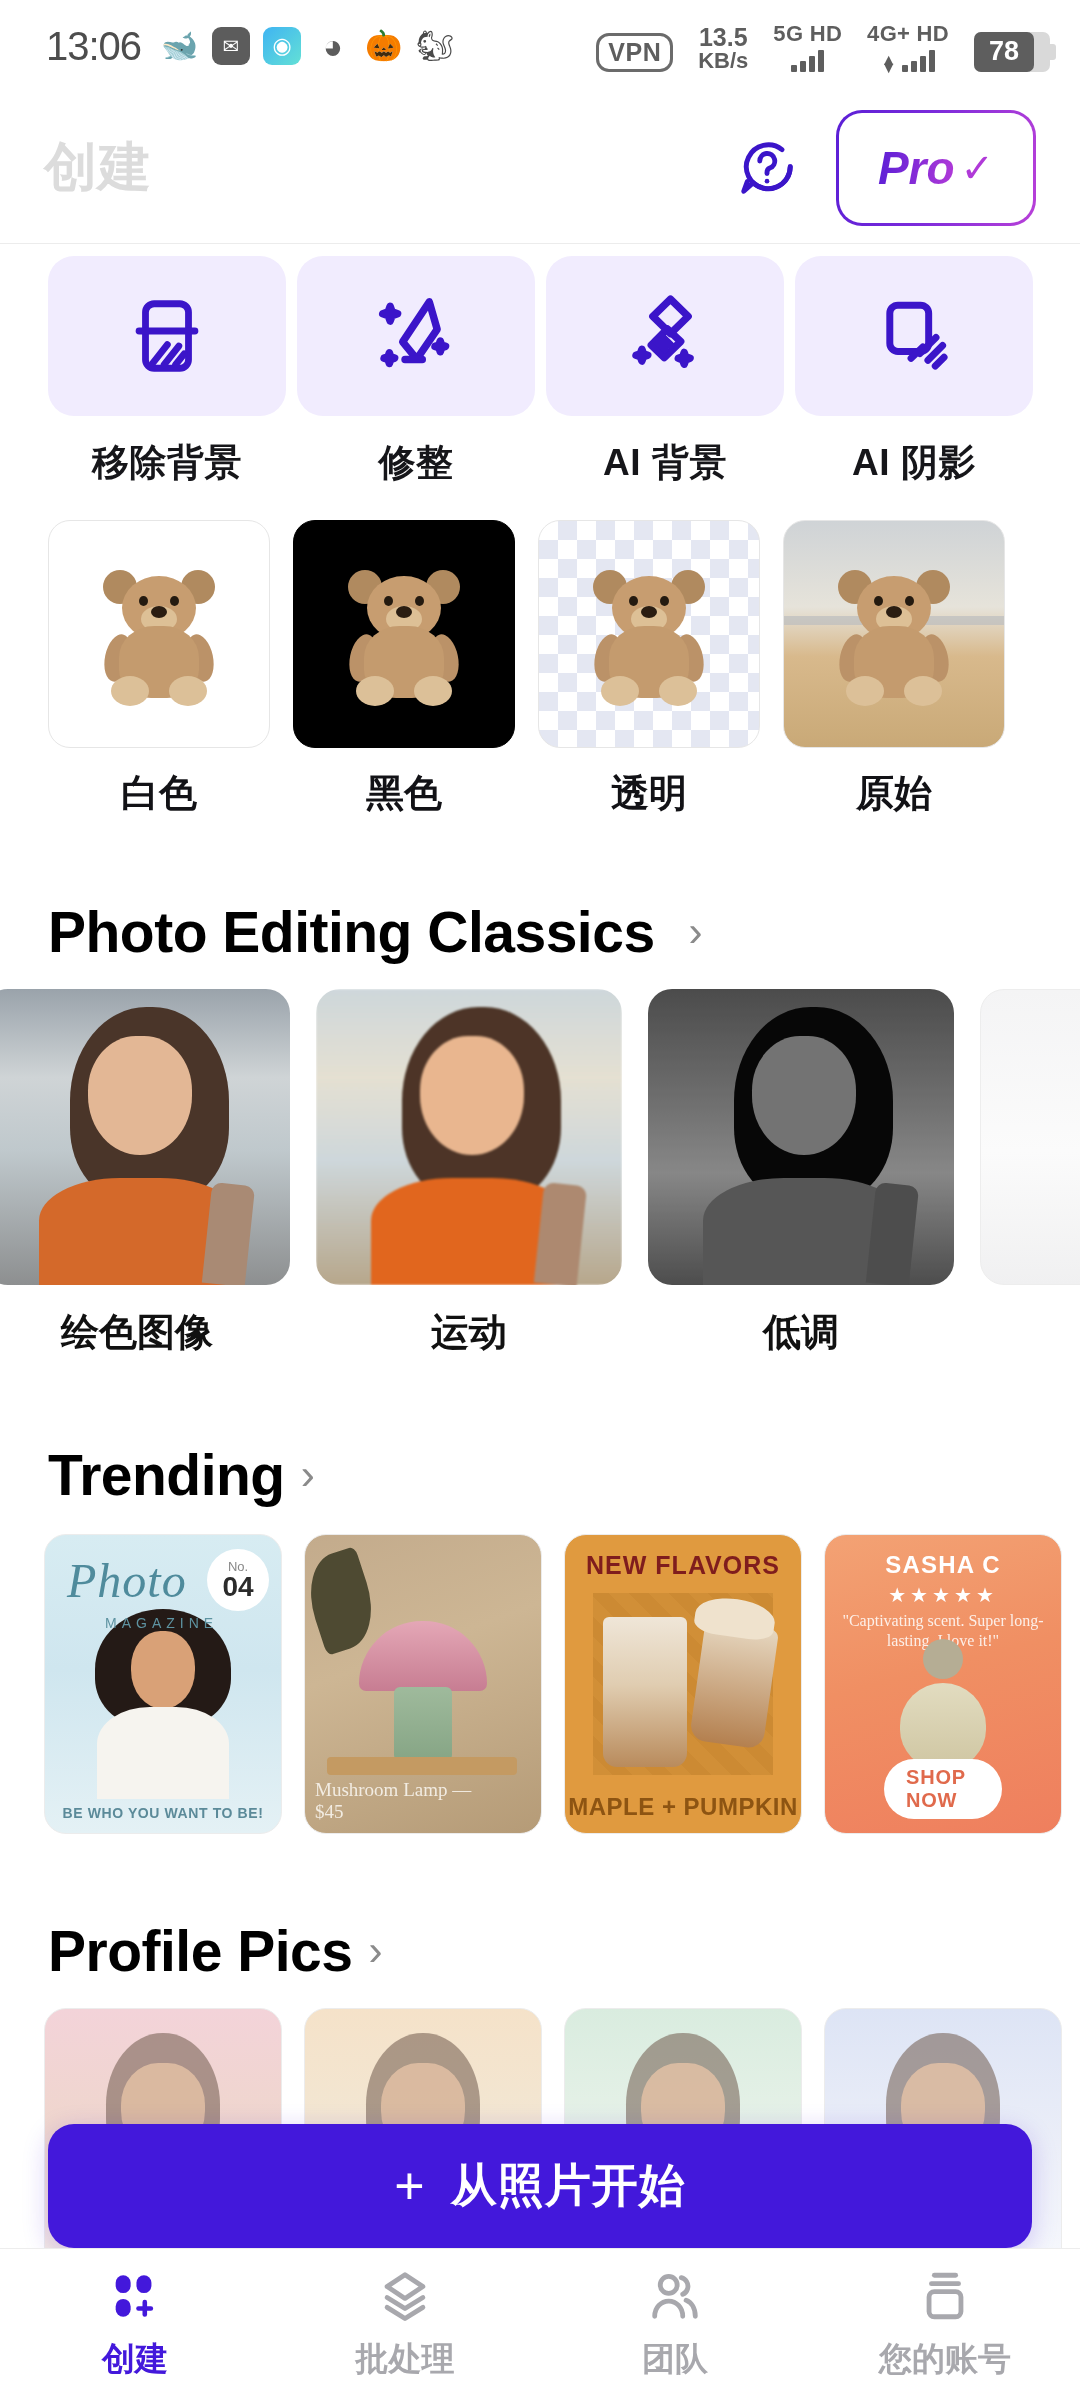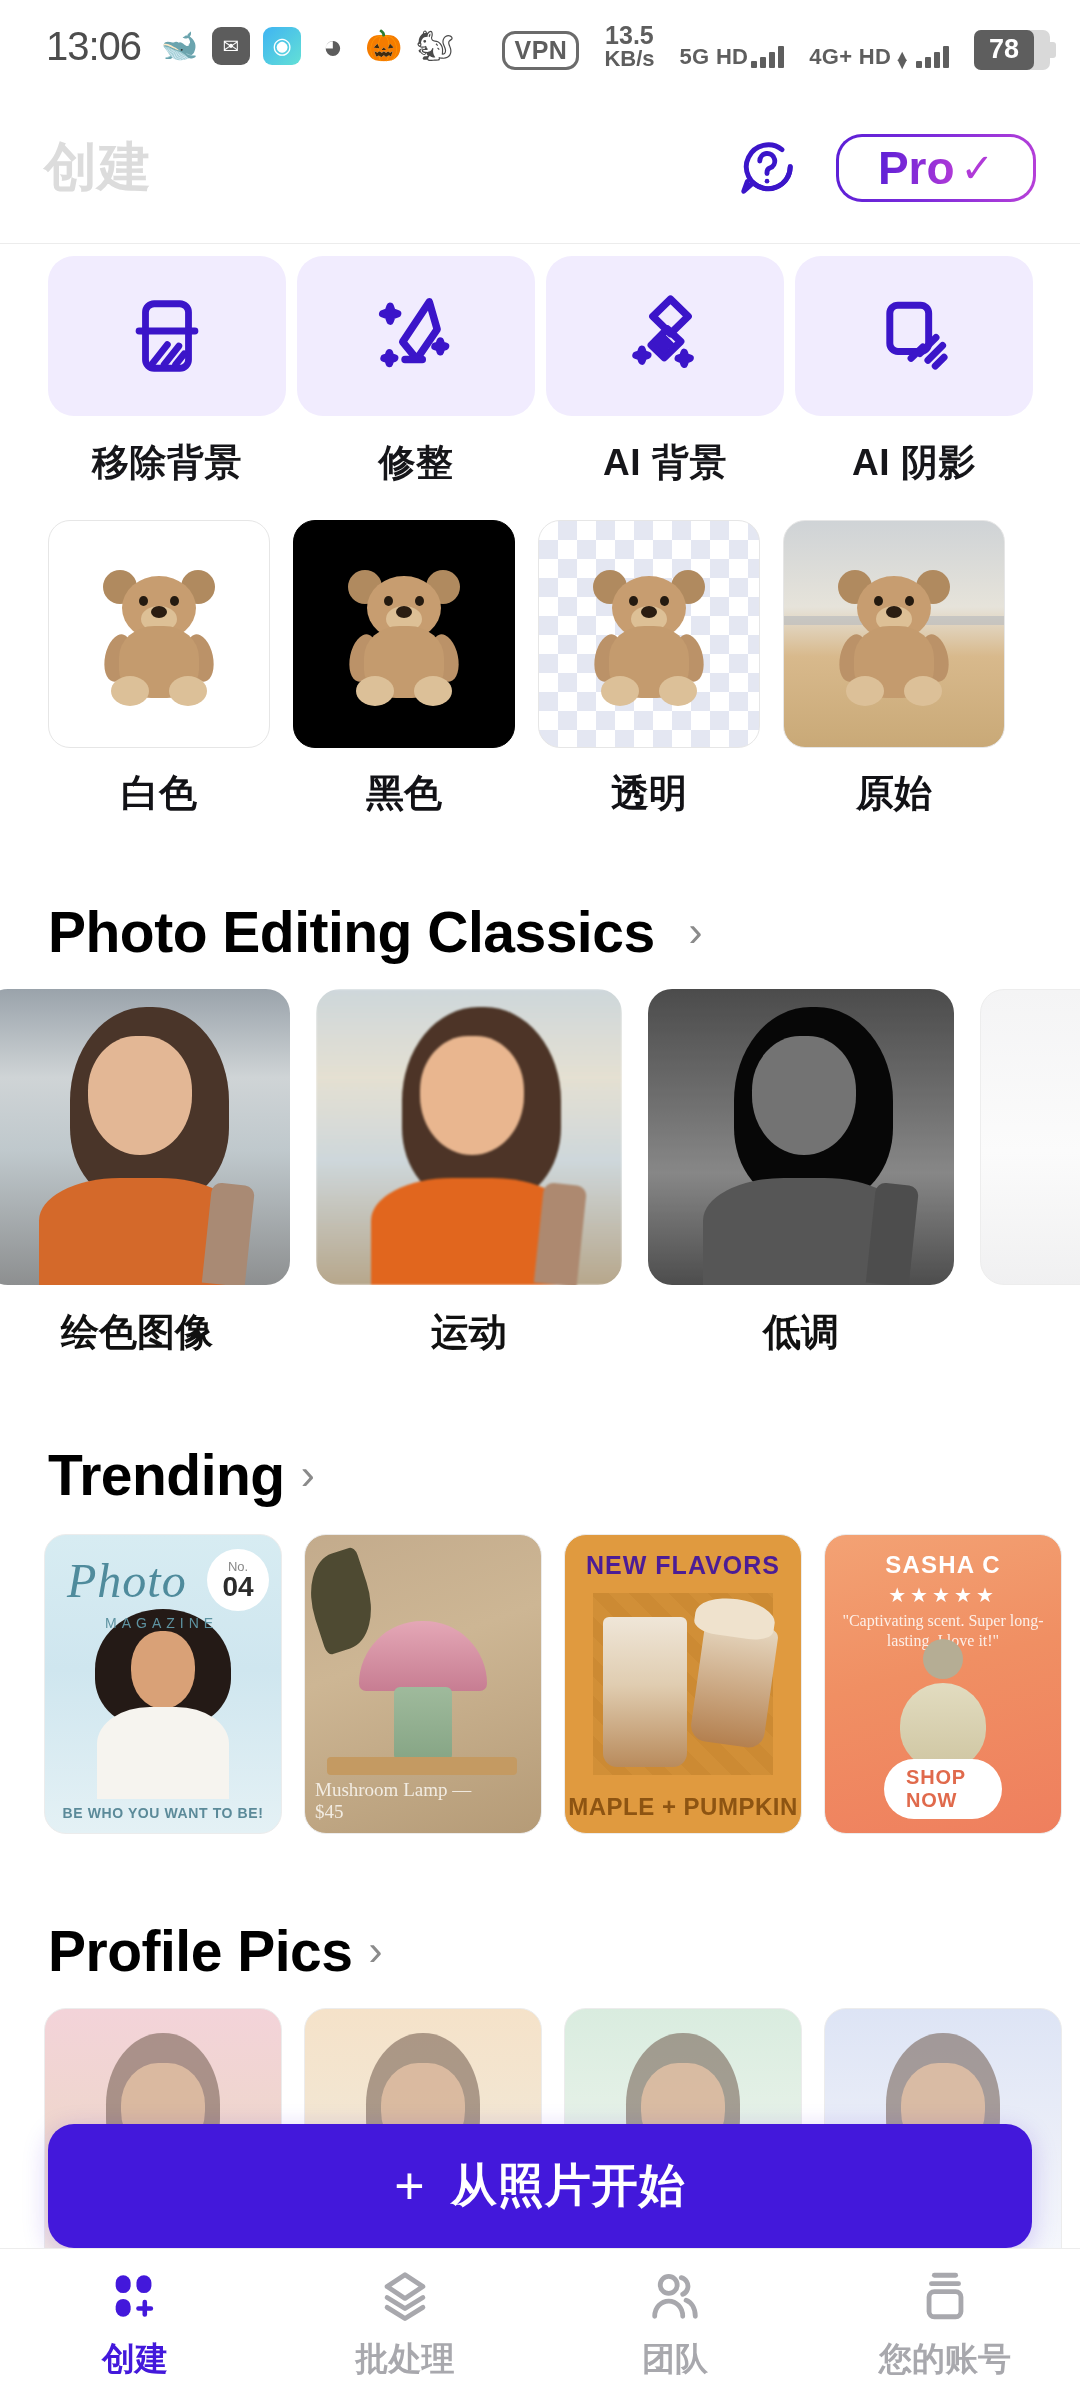--- a/index.html
+++ b/index.html
@@ -25,43 +25,43 @@
   .ico-blue{ background:linear-gradient(135deg,#3fb4f2,#63e0d6); font-size:22px;}
   .ico-drop{ background:transparent; color:#5c5c5c; font-size:34px;}
   .ico-pump{ background:transparent; color:#e8502a; font-size:30px;}
   .ico-uc{ background:transparent; color:#4a4a4a; font-size:30px;}
   .sb-right{ margin-left:auto; display:flex; align-items:flex-end; gap:25px;}
   .vpn-pill{ border:3px solid #6b6b6b; border-radius:13px; padding:2px 9px;
              font-size:25px; font-weight:700; color:#5e5e5e; letter-spacing:.5px;}
   .net-speed{ display:flex; flex-direction:column; align-items:center; line-height:1.0;
               font-size:25px; font-weight:700; color:#5e5e5e;}
   .net-speed .u{ font-size:22px;}
-  .sig-grp{ display:flex; flex-direction:row; align-items:center; gap:3px;}
+  .sig-grp{ display:flex; flex-direction:column; align-items:center; gap:3px;}
   .sig-label{ font-size:22px; font-weight:700; color:#5e5e5e; letter-spacing:.3px;}
   .sig-row{ display:flex; align-items:flex-end; gap:3px; height:22px;}
   .bar{ width:6px; background:#5e5e5e; border-radius:1px;}
   .b1{height:7px}.b2{height:11px}.b3{height:16px}.b4{height:22px}
   .arrows{ font-size:16px; color:#5e5e5e; line-height:8px; display:flex;flex-direction:column;
            margin-right:3px;}
   .battery{ position:relative; width:76px; height:40px; background:#d9d9d9; border-radius:7px;
             display:flex; align-items:center;}
   .battery .fill{ width:60px; height:40px; background:#5e5e5e; border-radius:7px; color:#fff;
             font-size:27px; font-weight:700; display:flex; align-items:center; justify-content:center;}
   .battery::after{ content:""; position:absolute; right:-6px; top:12px; width:7px;height:16px;
             background:#d9d9d9; border-radius:0 3px 3px 0;}
 
   
   .appbar{ height:152px; display:flex; align-items:center; padding:0 44px;
            border-bottom:1px solid #ececec; background:#fff;}
   .app-title{ font-size:53px; font-weight:700; color:#dcdcdc; letter-spacing:1px;}
   .appbar-right{ margin-left:auto; display:flex; align-items:center; gap:38px;}
   .help-icon{ width:62px; height:62px; display:flex; align-items:center; justify-content:center;}
-  .pro-btn{ width:200px; height:68px; border-radius:26px; padding:3px;
+  .pro-btn{ width:200px; height:116px; border-radius:26px; padding:3px;
             background:linear-gradient(100deg,#5b1fd6 0%,#7b2bdb 45%,#b840d8 100%);
-            display:flex;}
+            display:flex;font-style:italic;}
   .pro-inner{ flex:1; background:#fff; border-radius:23px; display:flex; align-items:center;
               justify-content:center; gap:6px;}
   .pro-txt{ font-size:46px; font-weight:700;
             background:linear-gradient(95deg,#5b1fd6,#b23ad8);
             -webkit-background-clip:text; background-clip:text; color:transparent;}
   .pro-check{ font-size:40px; color:#b03ad8; font-weight:600;}
 
   
   .scroll{ position:absolute; top:244px; left:0; right:0; bottom:0; overflow:hidden; background:#fff;}
 
@@ -168,21 +168,21 @@
        width:58px;height:74px; background:linear-gradient(180deg,#9fba9c,#86a585); border-radius:6px;}
   .tr2 .shelf{ position:absolute; left:22px; top:222px; width:190px;height:18px;
        background:#c49a62; border-radius:4px;}
   .tr2 .leaf{ position:absolute; left:6px; top:18px; width:60px;height:96px;
        background:#4e4a32; border-radius:60% 10% 60% 10%; transform:rotate(-18deg);}
   .tr2 .cap{ position:absolute; left:10px; bottom:10px; font-family:"Liberation Serif",serif;
        color:#f2ece2; font-size:19px; line-height:1.15;}
 
   .tr3{ background:#e09a3f;}
   .tr3 .nf{ position:absolute; top:16px; left:0; right:0; text-align:center;
-       font-size:25px; font-weight:700; color:#4c1d95; letter-spacing:1px;}
+       font-size:25px; font-weight:700; color:#7f1d1d; letter-spacing:1px;}
   .tr3 .panel{ position:absolute; left:28px; right:28px; top:58px; bottom:58px;
        background:repeating-linear-gradient(45deg,#d18f37 0 14px,#cc8a33 14px 28px);}
   .tr3 .cup1{ position:absolute; left:38px; bottom:66px; width:84px;height:150px;
        background:linear-gradient(180deg,#efe6d8 0%,#e0cdb1 45%,#b98b5c 100%);
        border-radius:6px 6px 14px 14px;}
   .tr3 .cup2{ position:absolute; right:30px; bottom:88px; width:74px;height:120px;
        background:linear-gradient(180deg,#e6d7c0,#b4804f); border-radius:8px 8px 16px 16px;
        transform:rotate(8deg);}
   .tr3 .cream{ position:absolute; right:26px; bottom:196px; width:80px;height:38px;
        background:#efe2cd; border-radius:50% 50% 30% 30%; transform:rotate(8deg);}

